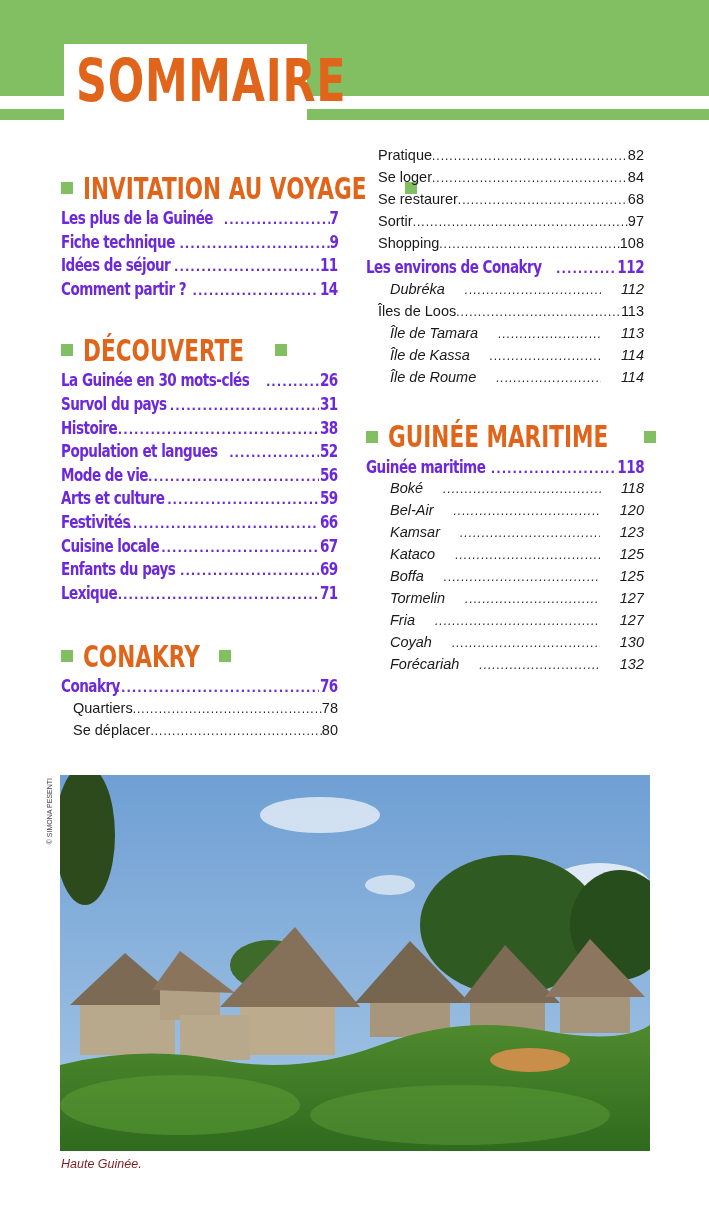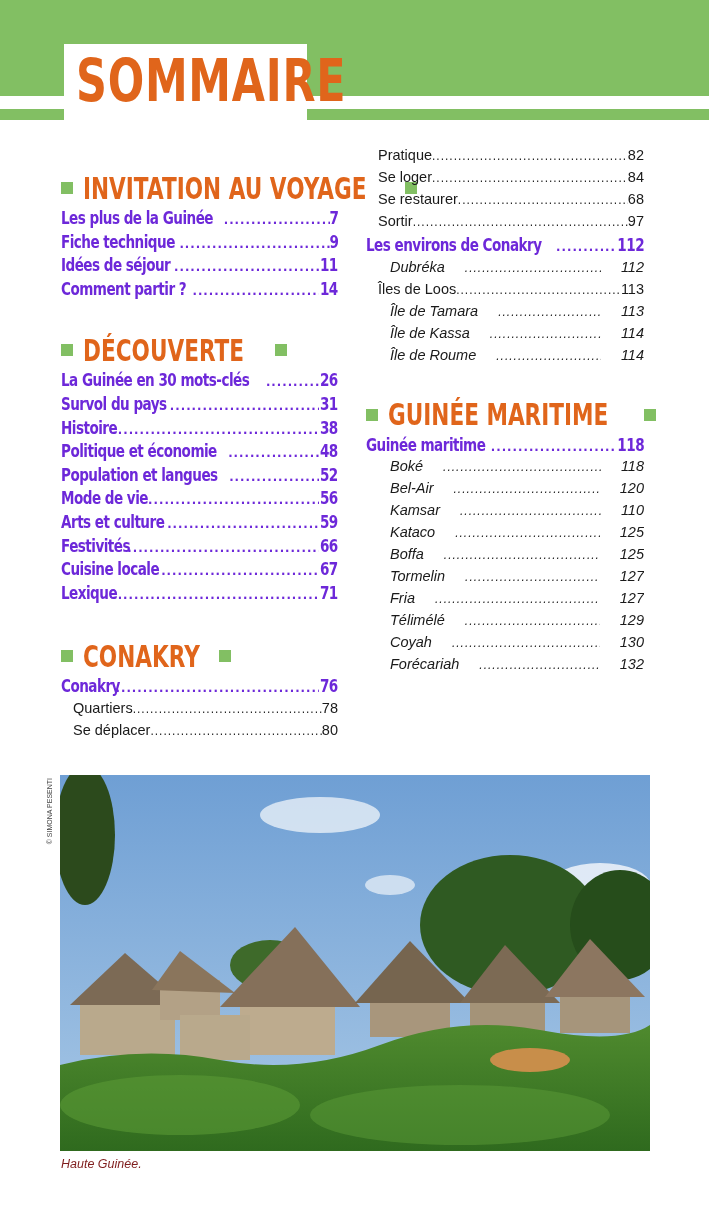--- a/index.html
+++ b/index.html
@@ -90,25 +90,20 @@
       <span class="lbl">Survol du pays</span>
       <span class="dots"></span>
       <span class="pg">31</span>
     </div>
   <div class="row main">
       <span class="lbl">Histoire</span>
       <span class="dots"></span>
       <span class="pg">38</span>
     </div>
   <div class="row main">
-      <span class="lbl">Politique et économie</span>
-      <span class="dots"></span>
-      <span class="pg">48</span>
-    </div>
-  <div class="row main">
       <span class="lbl">Population et langues</span>
       <span class="dots"></span>
       <span class="pg">52</span>
     </div>
   <div class="row main">
       <span class="lbl">Mode de vie</span>
       <span class="dots"></span>
       <span class="pg">56</span>
     </div>
   <div class="row main">
@@ -118,20 +113,25 @@
     </div>
   <div class="row main">
       <span class="lbl">Festivités</span>
       <span class="dots"></span>
       <span class="pg">66</span>
     </div>
   <div class="row main">
       <span class="lbl">Cuisine locale</span>
       <span class="dots"></span>
       <span class="pg">67</span>
+    </div>
+  <div class="row main">
+      <span class="lbl">Enfants du pays</span>
+      <span class="dots"></span>
+      <span class="pg">69</span>
     </div>
   <div class="row main">
       <span class="lbl">Lexique</span>
       <span class="dots"></span>
       <span class="pg">71</span>
     </div>
 
   <div style="height:24px"></div>
   <div class="sec-head">
     <span class="sq"></span>
@@ -169,20 +169,25 @@
   <div class="row sub ind1">
       <span class="lbl">Se restaurer</span>
       <span class="dots"></span>
       <span class="pg">68</span>
     </div>
   <div class="row sub ind1">
       <span class="lbl">Sortir</span>
       <span class="dots"></span>
       <span class="pg">97</span>
     </div>
+  <div class="row sub ind1">
+      <span class="lbl">Shopping</span>
+      <span class="dots"></span>
+      <span class="pg">108</span>
+    </div>
 
   <div class="row main">
       <span class="lbl">Les environs de Conakry</span>
       <span class="dots"></span>
       <span class="pg">112</span>
     </div>
   <div class="row sub ind2 it">
       <span class="lbl">Dubréka</span>
       <span class="dots"></span>
       <span class="pg">112</span>
@@ -225,46 +230,41 @@
       <span class="pg">118</span>
     </div>
   <div class="row sub ind2 it">
       <span class="lbl">Bel-Air</span>
       <span class="dots"></span>
       <span class="pg">120</span>
     </div>
   <div class="row sub ind2 it">
       <span class="lbl">Kamsar</span>
       <span class="dots"></span>
-      <span class="pg">110</span>
+      <span class="pg">123</span>
     </div>
   <div class="row sub ind2 it">
       <span class="lbl">Kataco</span>
       <span class="dots"></span>
       <span class="pg">125</span>
     </div>
   <div class="row sub ind2 it">
       <span class="lbl">Boffa</span>
       <span class="dots"></span>
       <span class="pg">125</span>
     </div>
   <div class="row sub ind2 it">
       <span class="lbl">Tormelin</span>
       <span class="dots"></span>
       <span class="pg">127</span>
     </div>
   <div class="row sub ind2 it">
       <span class="lbl">Fria</span>
       <span class="dots"></span>
       <span class="pg">127</span>
-    </div>
-  <div class="row sub ind2 it">
-      <span class="lbl">Télimélé</span>
-      <span class="dots"></span>
-      <span class="pg">129</span>
     </div>
   <div class="row sub ind2 it">
       <span class="lbl">Coyah</span>
       <span class="dots"></span>
       <span class="pg">130</span>
     </div>
   <div class="row sub ind2 it">
       <span class="lbl">Forécariah</span>
       <span class="dots"></span>
       <span class="pg">132</span>

